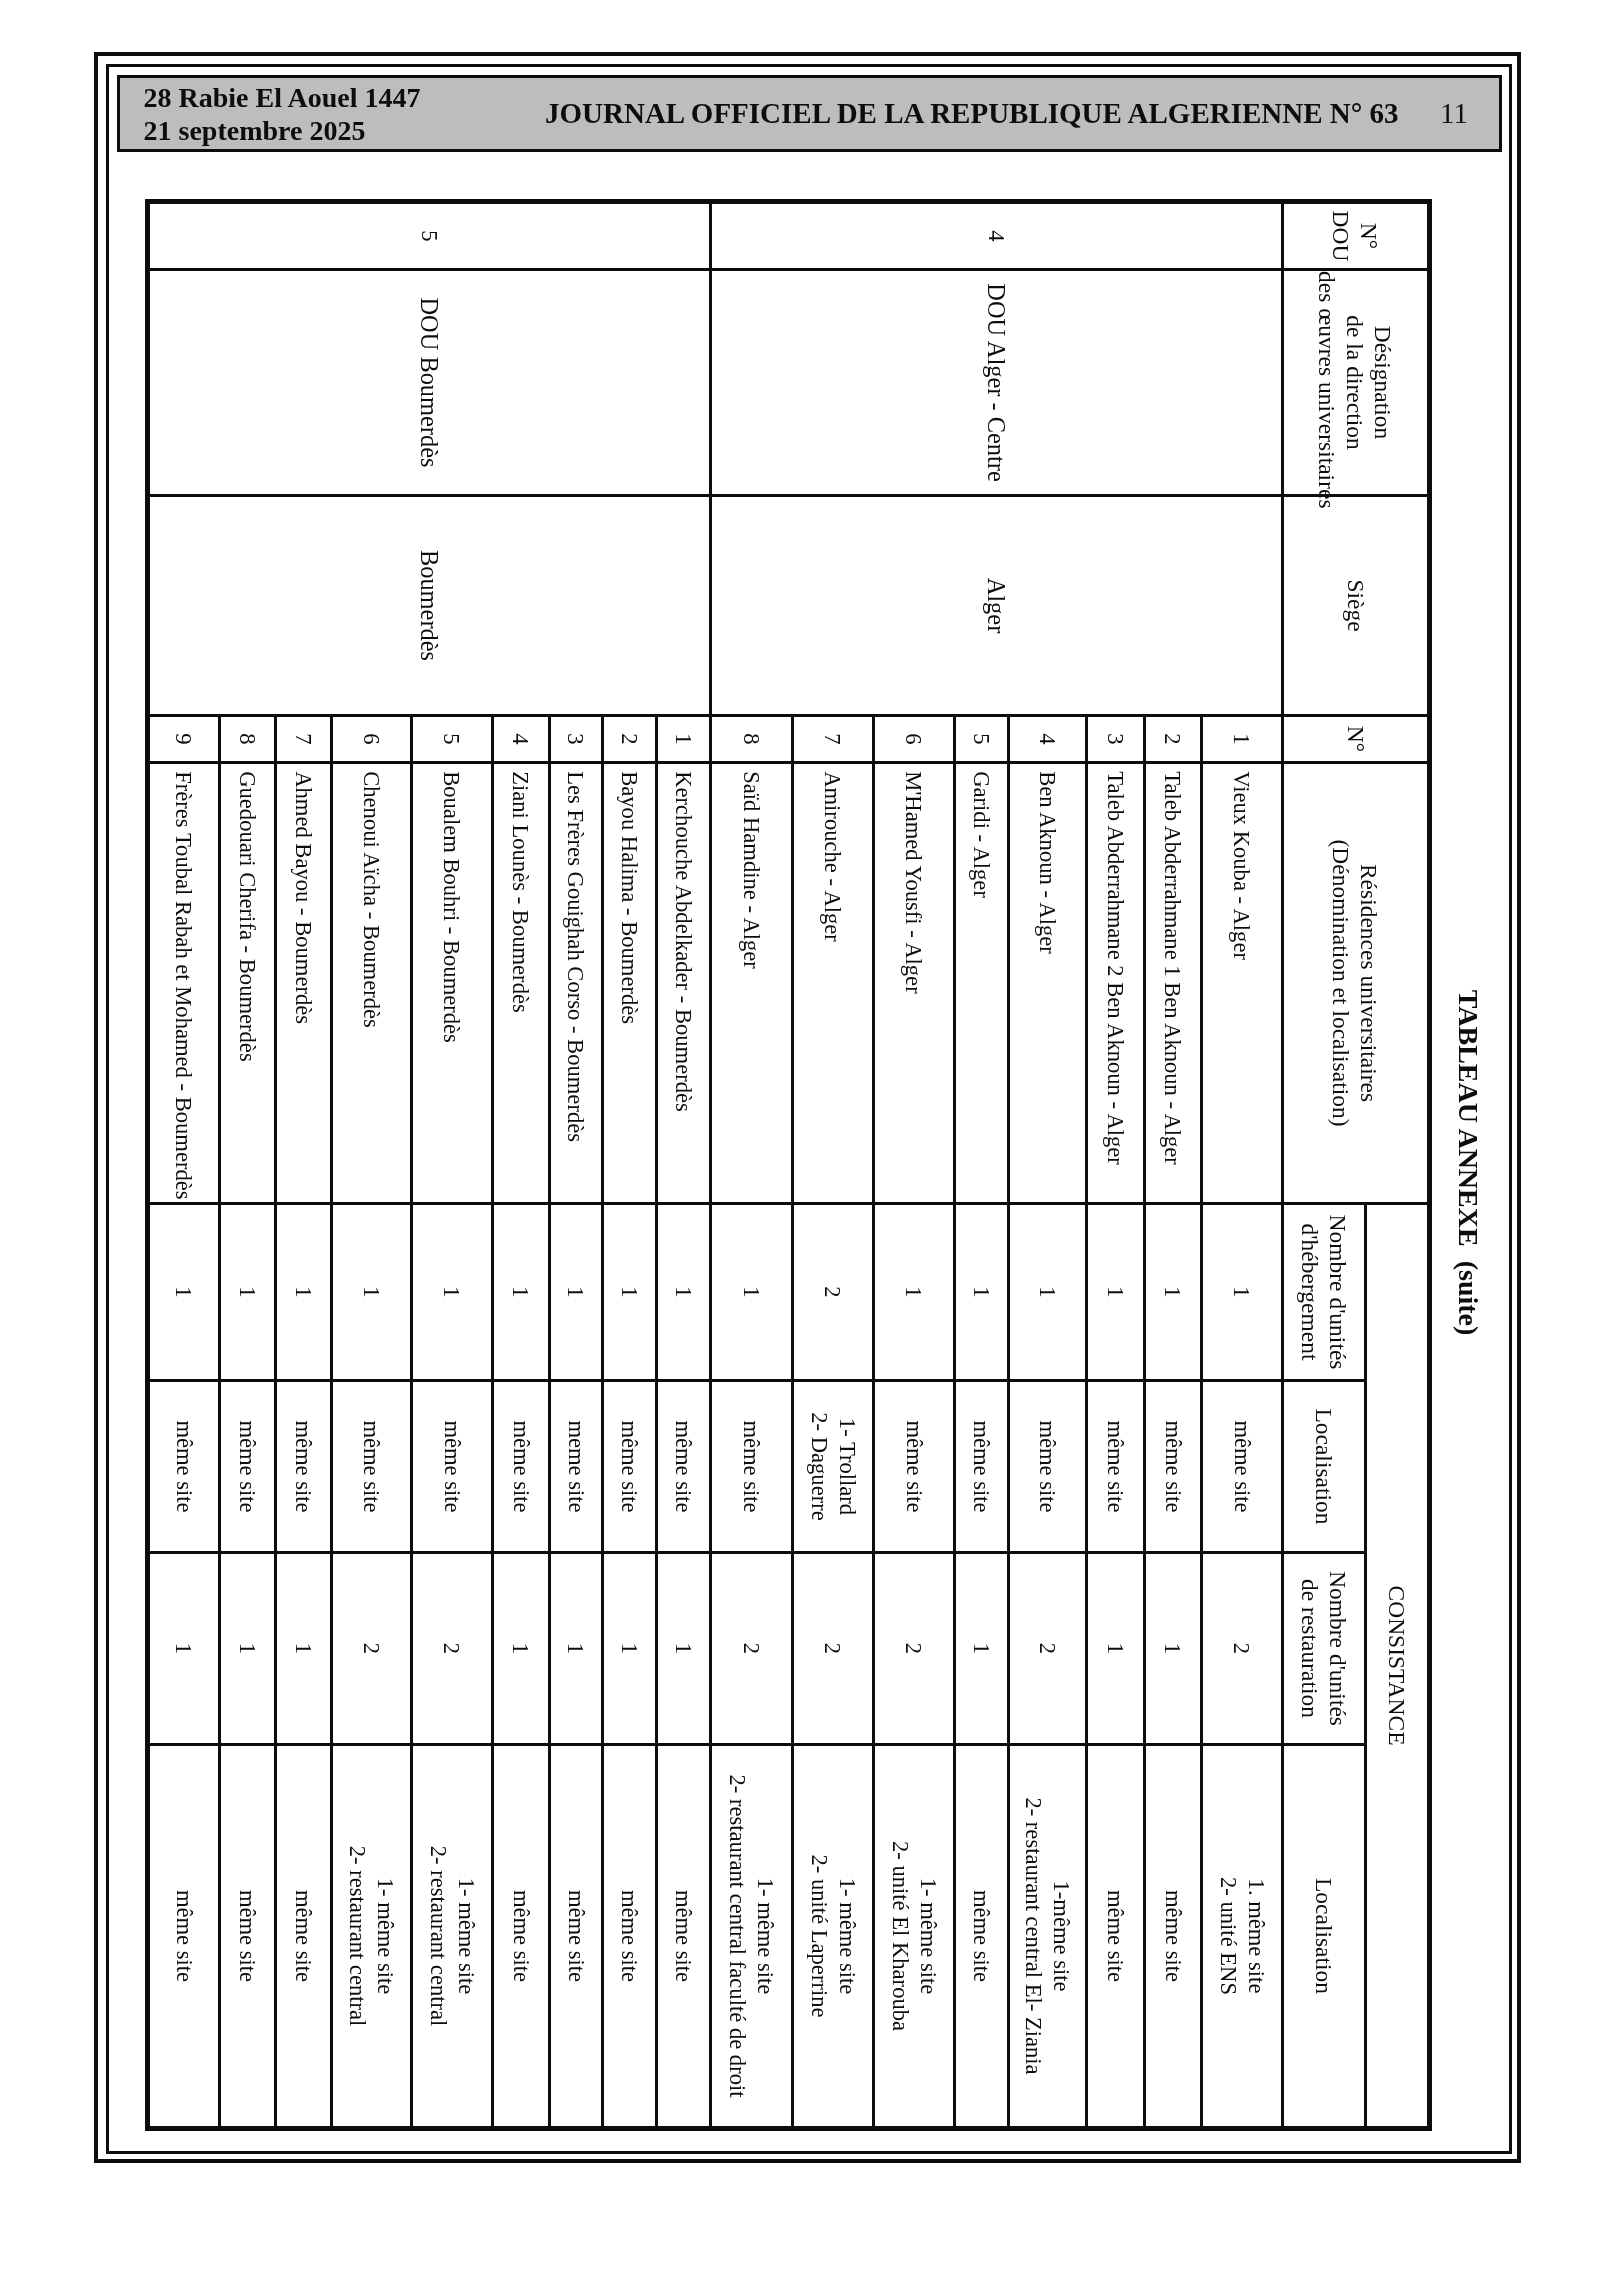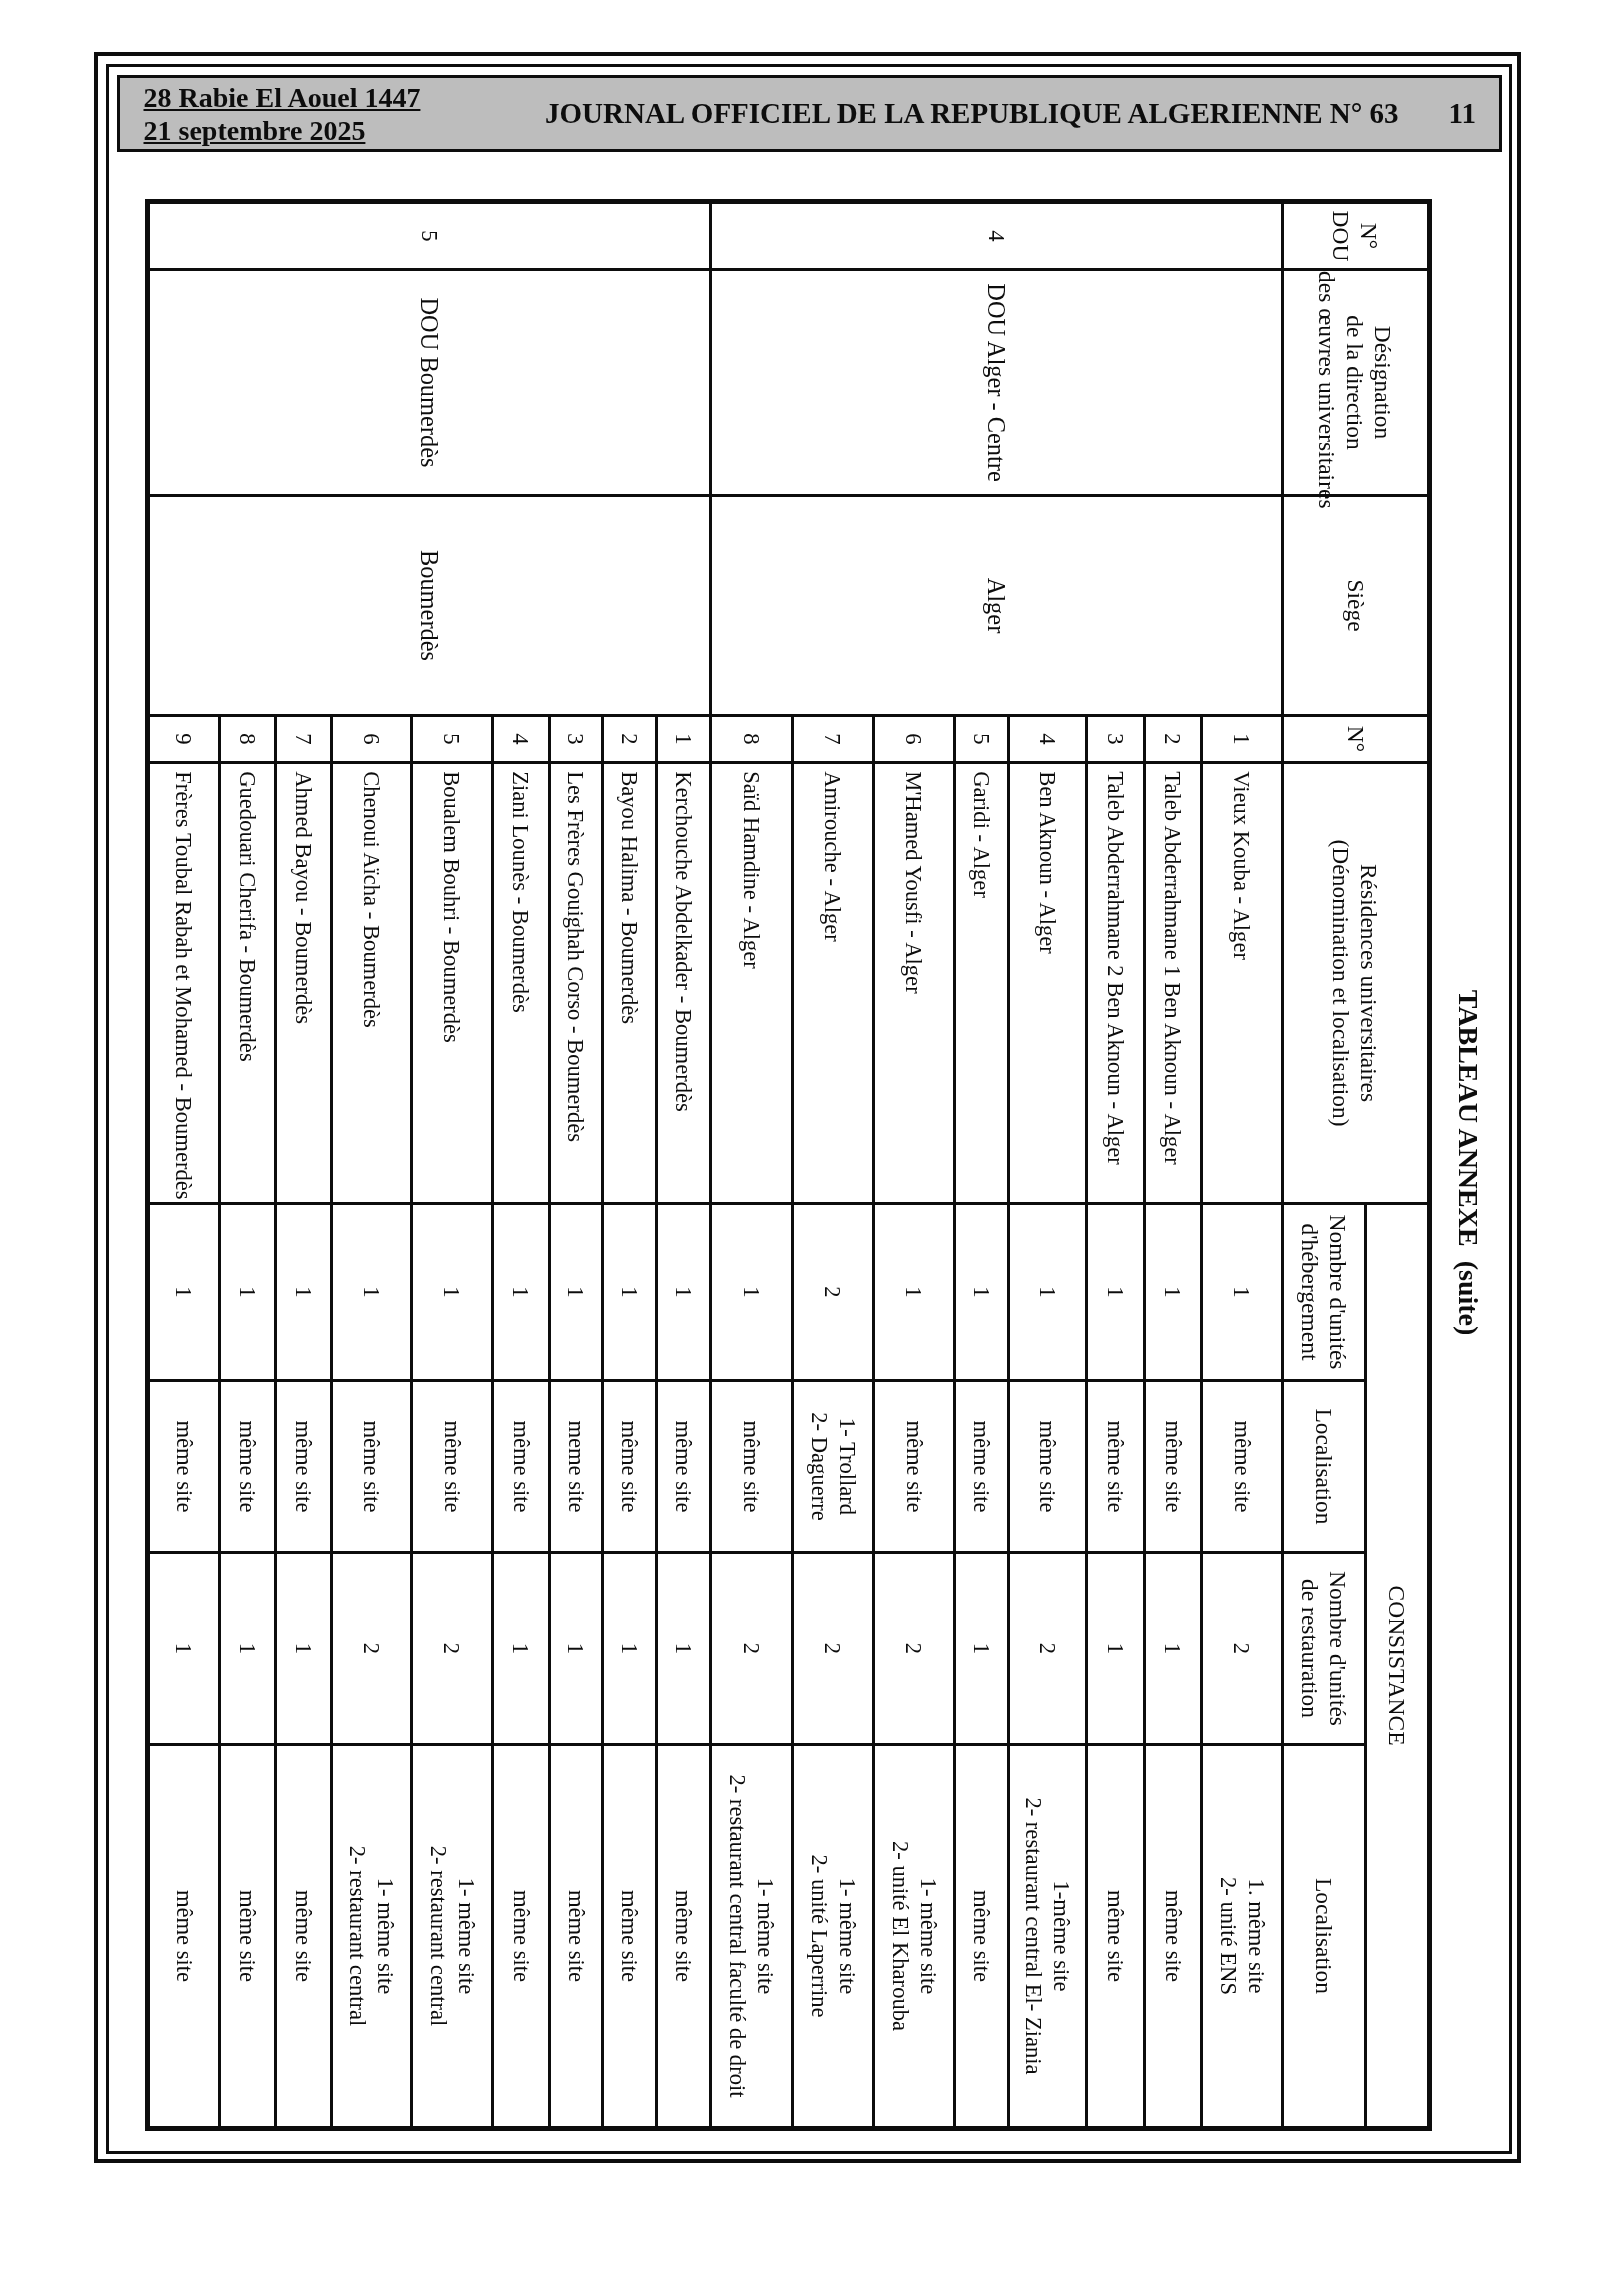--- a/index.html
+++ b/index.html
@@ -9,26 +9,26 @@
   }
   .abs{position:absolute;box-sizing:border-box;}
   
   #frame-outer{left:94px;top:52px;width:1427px;height:2111px;border:4.5px solid #0d0d0d;}
   #frame-inner{left:106px;top:64px;width:1406px;height:2090px;border:3.6px solid #0d0d0d;}
   
   #banner{
     left:117px;top:75px;width:1385px;height:77px;background:#bdbdbd;
     border:3.6px solid #0d0d0d;display:flex;align-items:center;
   }
-  #banner .dates{margin-left:23.5px;font-weight:bold;font-size:28px;line-height:33px;white-space:nowrap;text-decoration:underline;}
+  #banner .dates{margin-left:23.5px;font-weight:bold;font-size:28px;line-height:33px;white-space:nowrap;}
   #banner .jtitle{
     position:absolute;left:425px;width:814px;
     font-weight:bold;font-size:29px;white-space:nowrap;
   }
-  #banner .pagenum{position:absolute;right:23px;font-weight:bold;font-size:29px;}
+  #banner .pagenum{position:absolute;right:31px;font-weight:normal;font-size:29px;}
   
   #rot{
     left:1504px;top:199px;width:1927px;height:1357px;
     transform:rotate(90deg);transform-origin:0 0;
   }
   #annex-title{
     height:72px;line-height:72px;text-align:center;
     font-weight:bold;font-size:28px;white-space:pre;
   }
   table{

